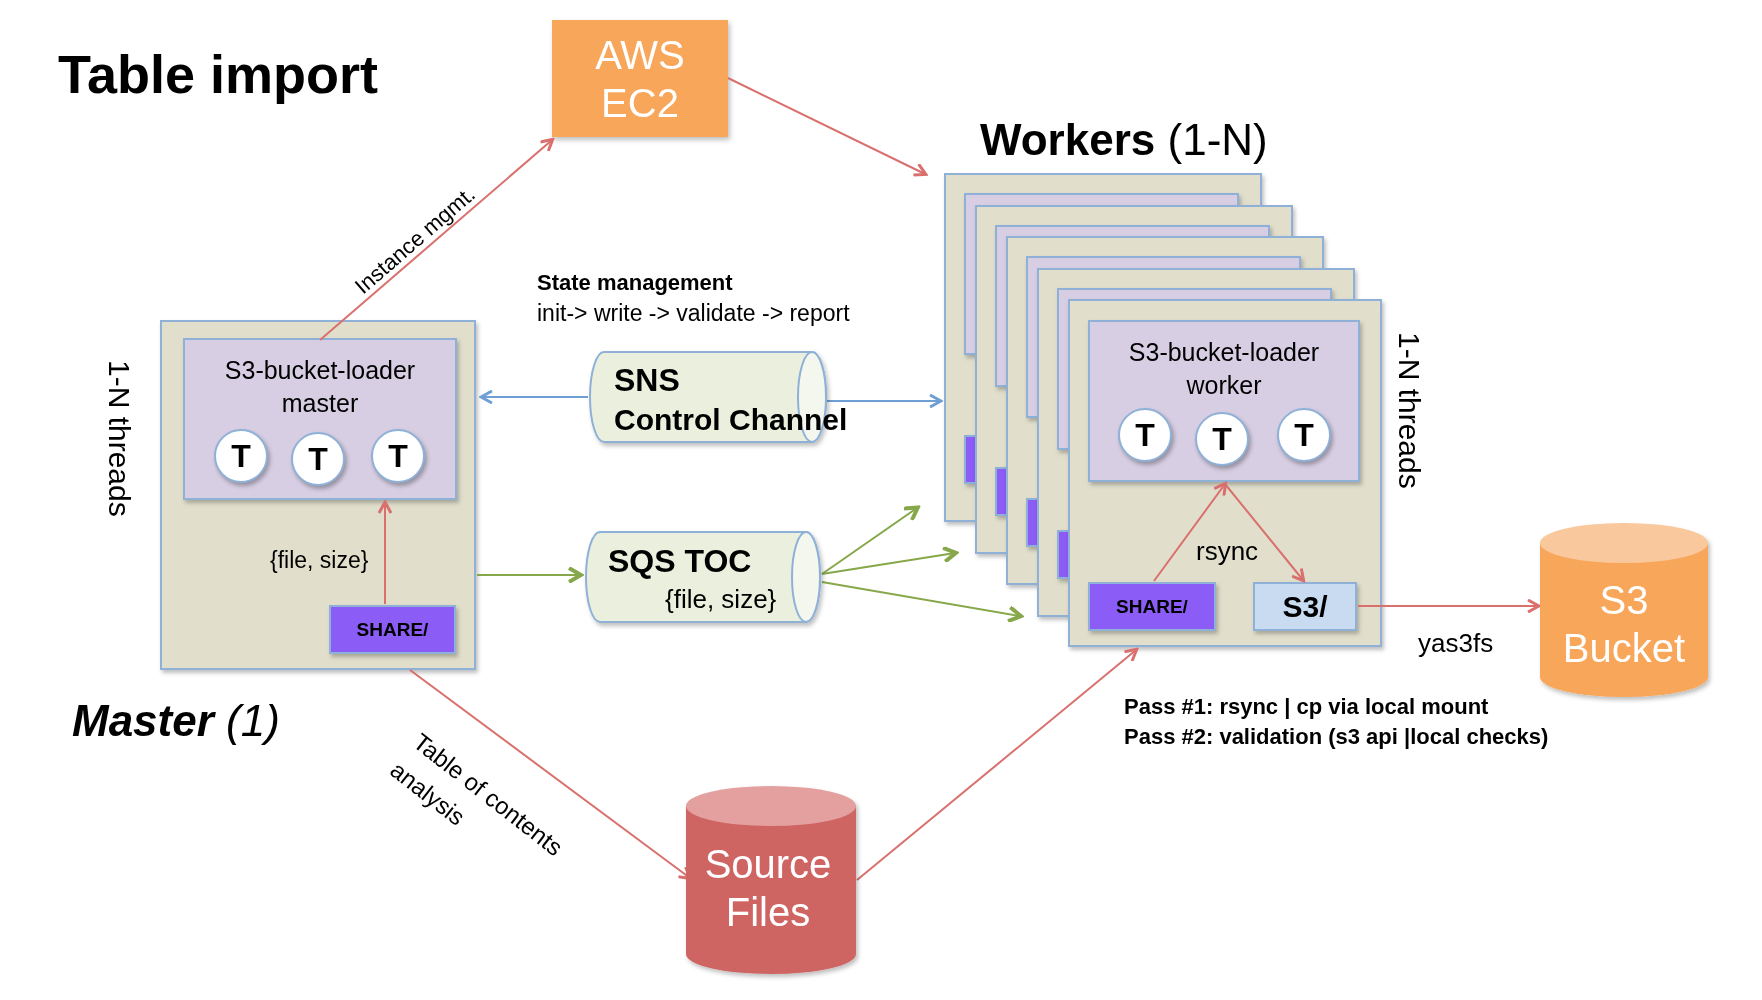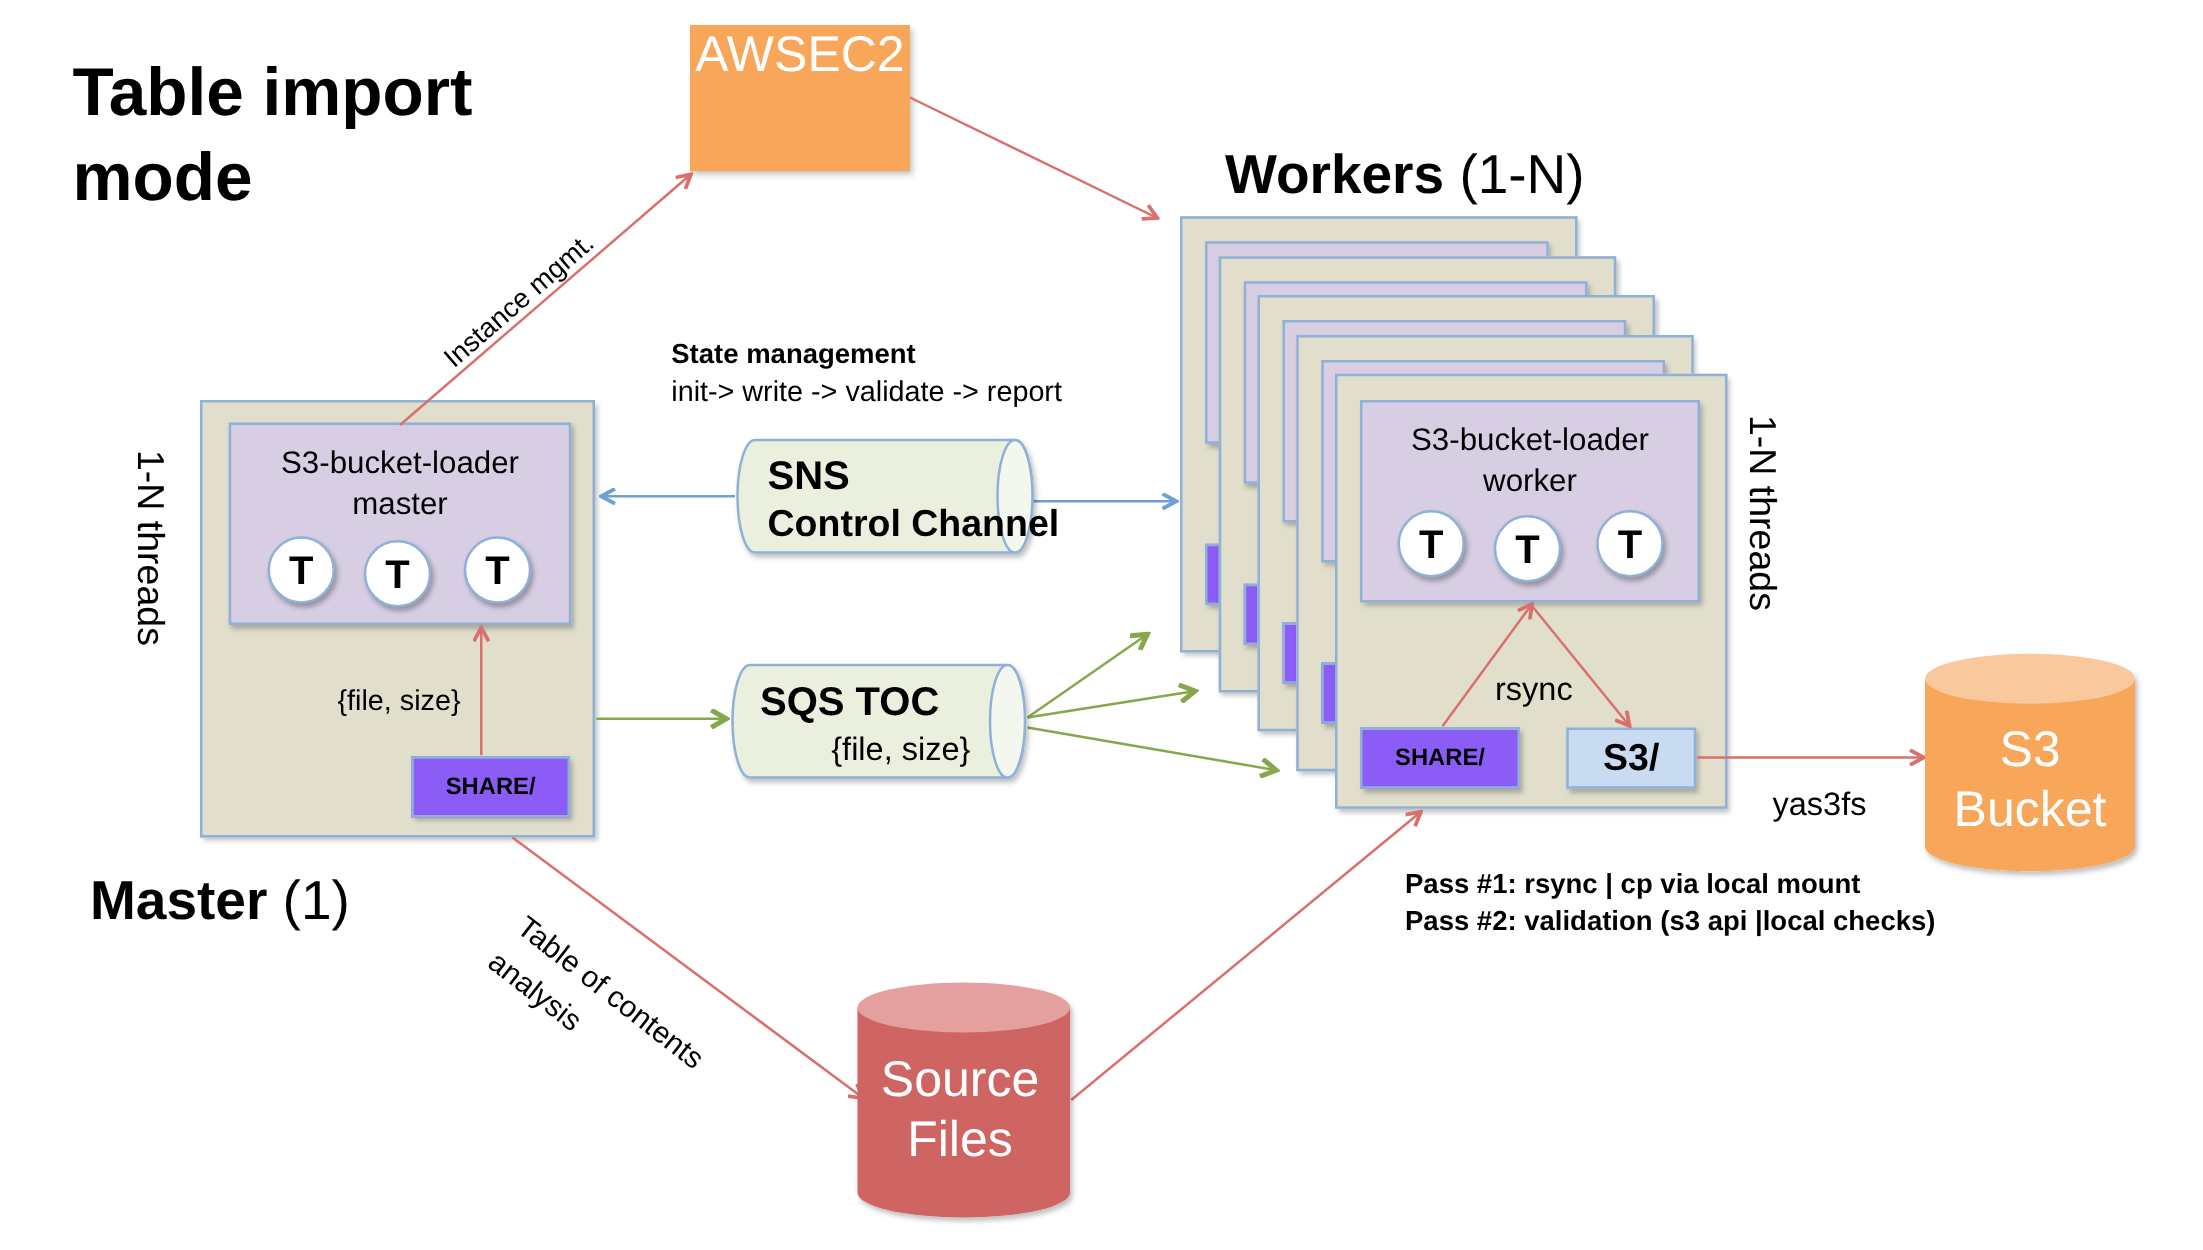--- a/index.html
+++ b/index.html
@@ -8,32 +8,31 @@
   .title{font-weight:bold;font-size:54px;line-height:68px;left:58px;top:40px;}
   .section-title{font-size:44px;line-height:50px;white-space:nowrap;}
   .section-title b{font-weight:bold;}
   .outer{background:#e1dfcc;border:2px solid #8fb1d8;box-shadow:2px 3px 4px rgba(0,0,0,0.25);box-sizing:border-box;}
   .inner{background:#d7cee3;border:2px solid #8fb1d8;box-shadow:2px 3px 4px rgba(0,0,0,0.25);box-sizing:border-box;}
   .share{background:#8b5cf6;border:2px solid #8fb1d8;box-shadow:2px 3px 4px rgba(0,0,0,0.25);box-sizing:border-box;font-weight:bold;font-size:19px;display:flex;align-items:center;justify-content:center;}
   .s3dir{background:#c9dbf1;border:2px solid #8fb1d8;box-shadow:2px 3px 4px rgba(0,0,0,0.25);box-sizing:border-box;font-weight:bold;font-size:30px;display:flex;align-items:center;justify-content:center;}
   .box-label{position:absolute;left:0;right:0;text-align:center;font-size:25px;line-height:33px;}
   .thread{position:absolute;width:54px;height:54px;border-radius:50%;background:#fff;border:2px solid #8fb1d8;box-shadow:2px 3px 4px rgba(0,0,0,0.3);box-sizing:border-box;display:flex;align-items:center;justify-content:center;font-weight:bold;font-size:32px;}
   .vtext{font-size:30px;white-space:nowrap;transform-origin:0 0;transform:rotate(90deg);}
-  .ec2{background:#f7a65a;color:#fff;font-size:40px;line-height:48px;text-align:center;display:flex;flex-direction:row;justify-content:center;box-shadow:2px 3px 5px rgba(0,0,0,0.25);}
+  .ec2{background:#f7a65a;color:#fff;font-size:40px;line-height:48px;text-align:center;display:flex;flex-direction:column;justify-content:center;box-shadow:2px 3px 5px rgba(0,0,0,0.25);}
   .lbl{font-size:24px;white-space:nowrap;}
   .lbl-bold{font-size:22px;font-weight:bold;white-space:nowrap;}
   .cyl-text{position:absolute;color:#fff;text-align:center;font-size:40px;line-height:48px;}
   svg{position:absolute;left:0;top:0;}
 </style>
 </head>
 <body>
 
 <div class="abs title">
   <div>Table import</div>
-  <div>mode</div>
 </div>
 
 <div class="abs ec2" style="left:552px;top:20px;width:176px;height:117px;">
   <div>AWS</div>
   <div>EC2</div>
 </div>
 
 <div class="abs lbl-bold" style="left:537px;top:270px;">State management</div>
 <div class="abs lbl" style="left:537px;top:300px;font-size:23px;">init-&gt; write -&gt; validate -&gt; report</div>
 
@@ -42,21 +41,21 @@
 <div class="abs inner" style="left:183px;top:338px;width:274px;height:162px;">
   <div class="box-label" style="top:14px;">S3-bucket-loader</div>
   <div class="box-label" style="top:47px;">master</div>
   <div class="thread" style="left:29px;top:89px;">T</div>
   <div class="thread" style="left:106px;top:92px;">T</div>
   <div class="thread" style="left:186px;top:89px;">T</div>
 </div>
 <div class="abs lbl" style="left:270px;top:547px;font-size:23px;">{file, size}</div>
 <div class="abs share" style="left:329px;top:605px;width:127px;height:49px;">SHARE/</div>
 
-<div class="abs section-title" style="left:72px;top:696px;">
+<div class="abs section-title" style="left:72px;top:696px;font-style:italic;">
   <b>Master</b> <span>(1)</span>
 </div>
 
 <div class="abs section-title" style="left:980px;top:115px;">
   <b>Workers</b> <span>(1-N)</span>
 </div>
 
 <div id="worker-stack"></div>
 
 <div class="abs outer" style="left: 944px; top: 173px; width: 318px; height: 349px;">

